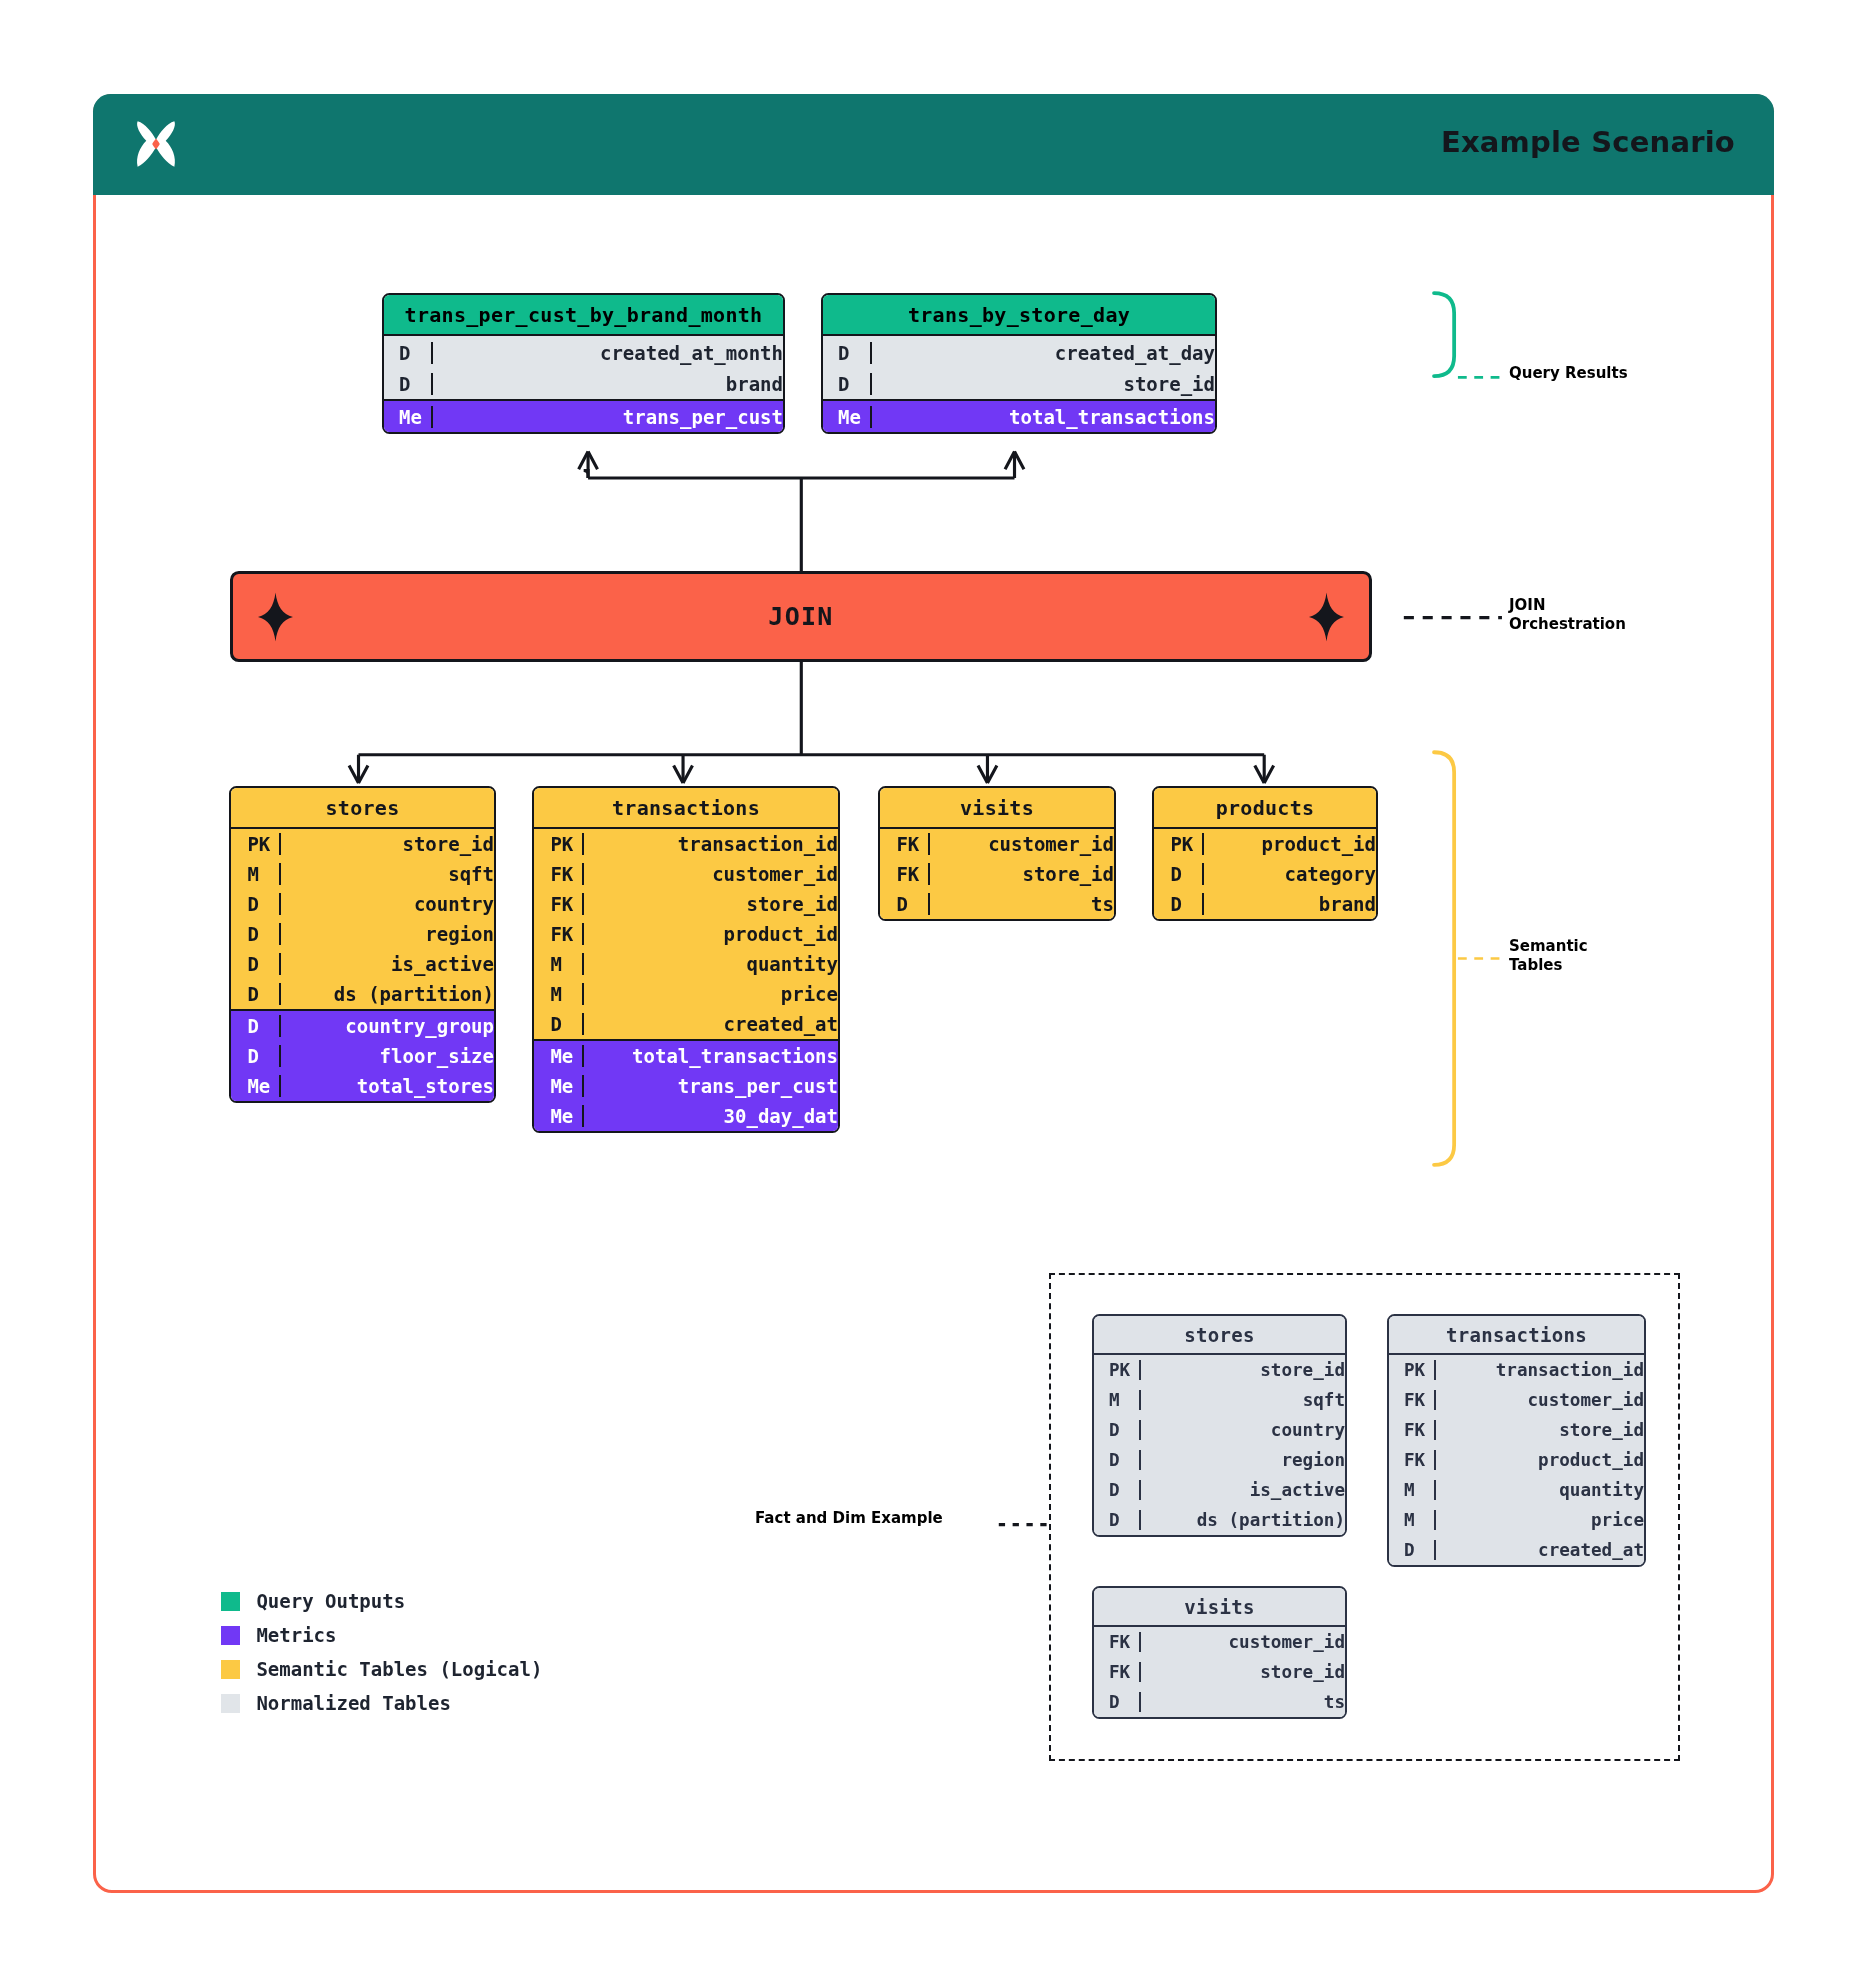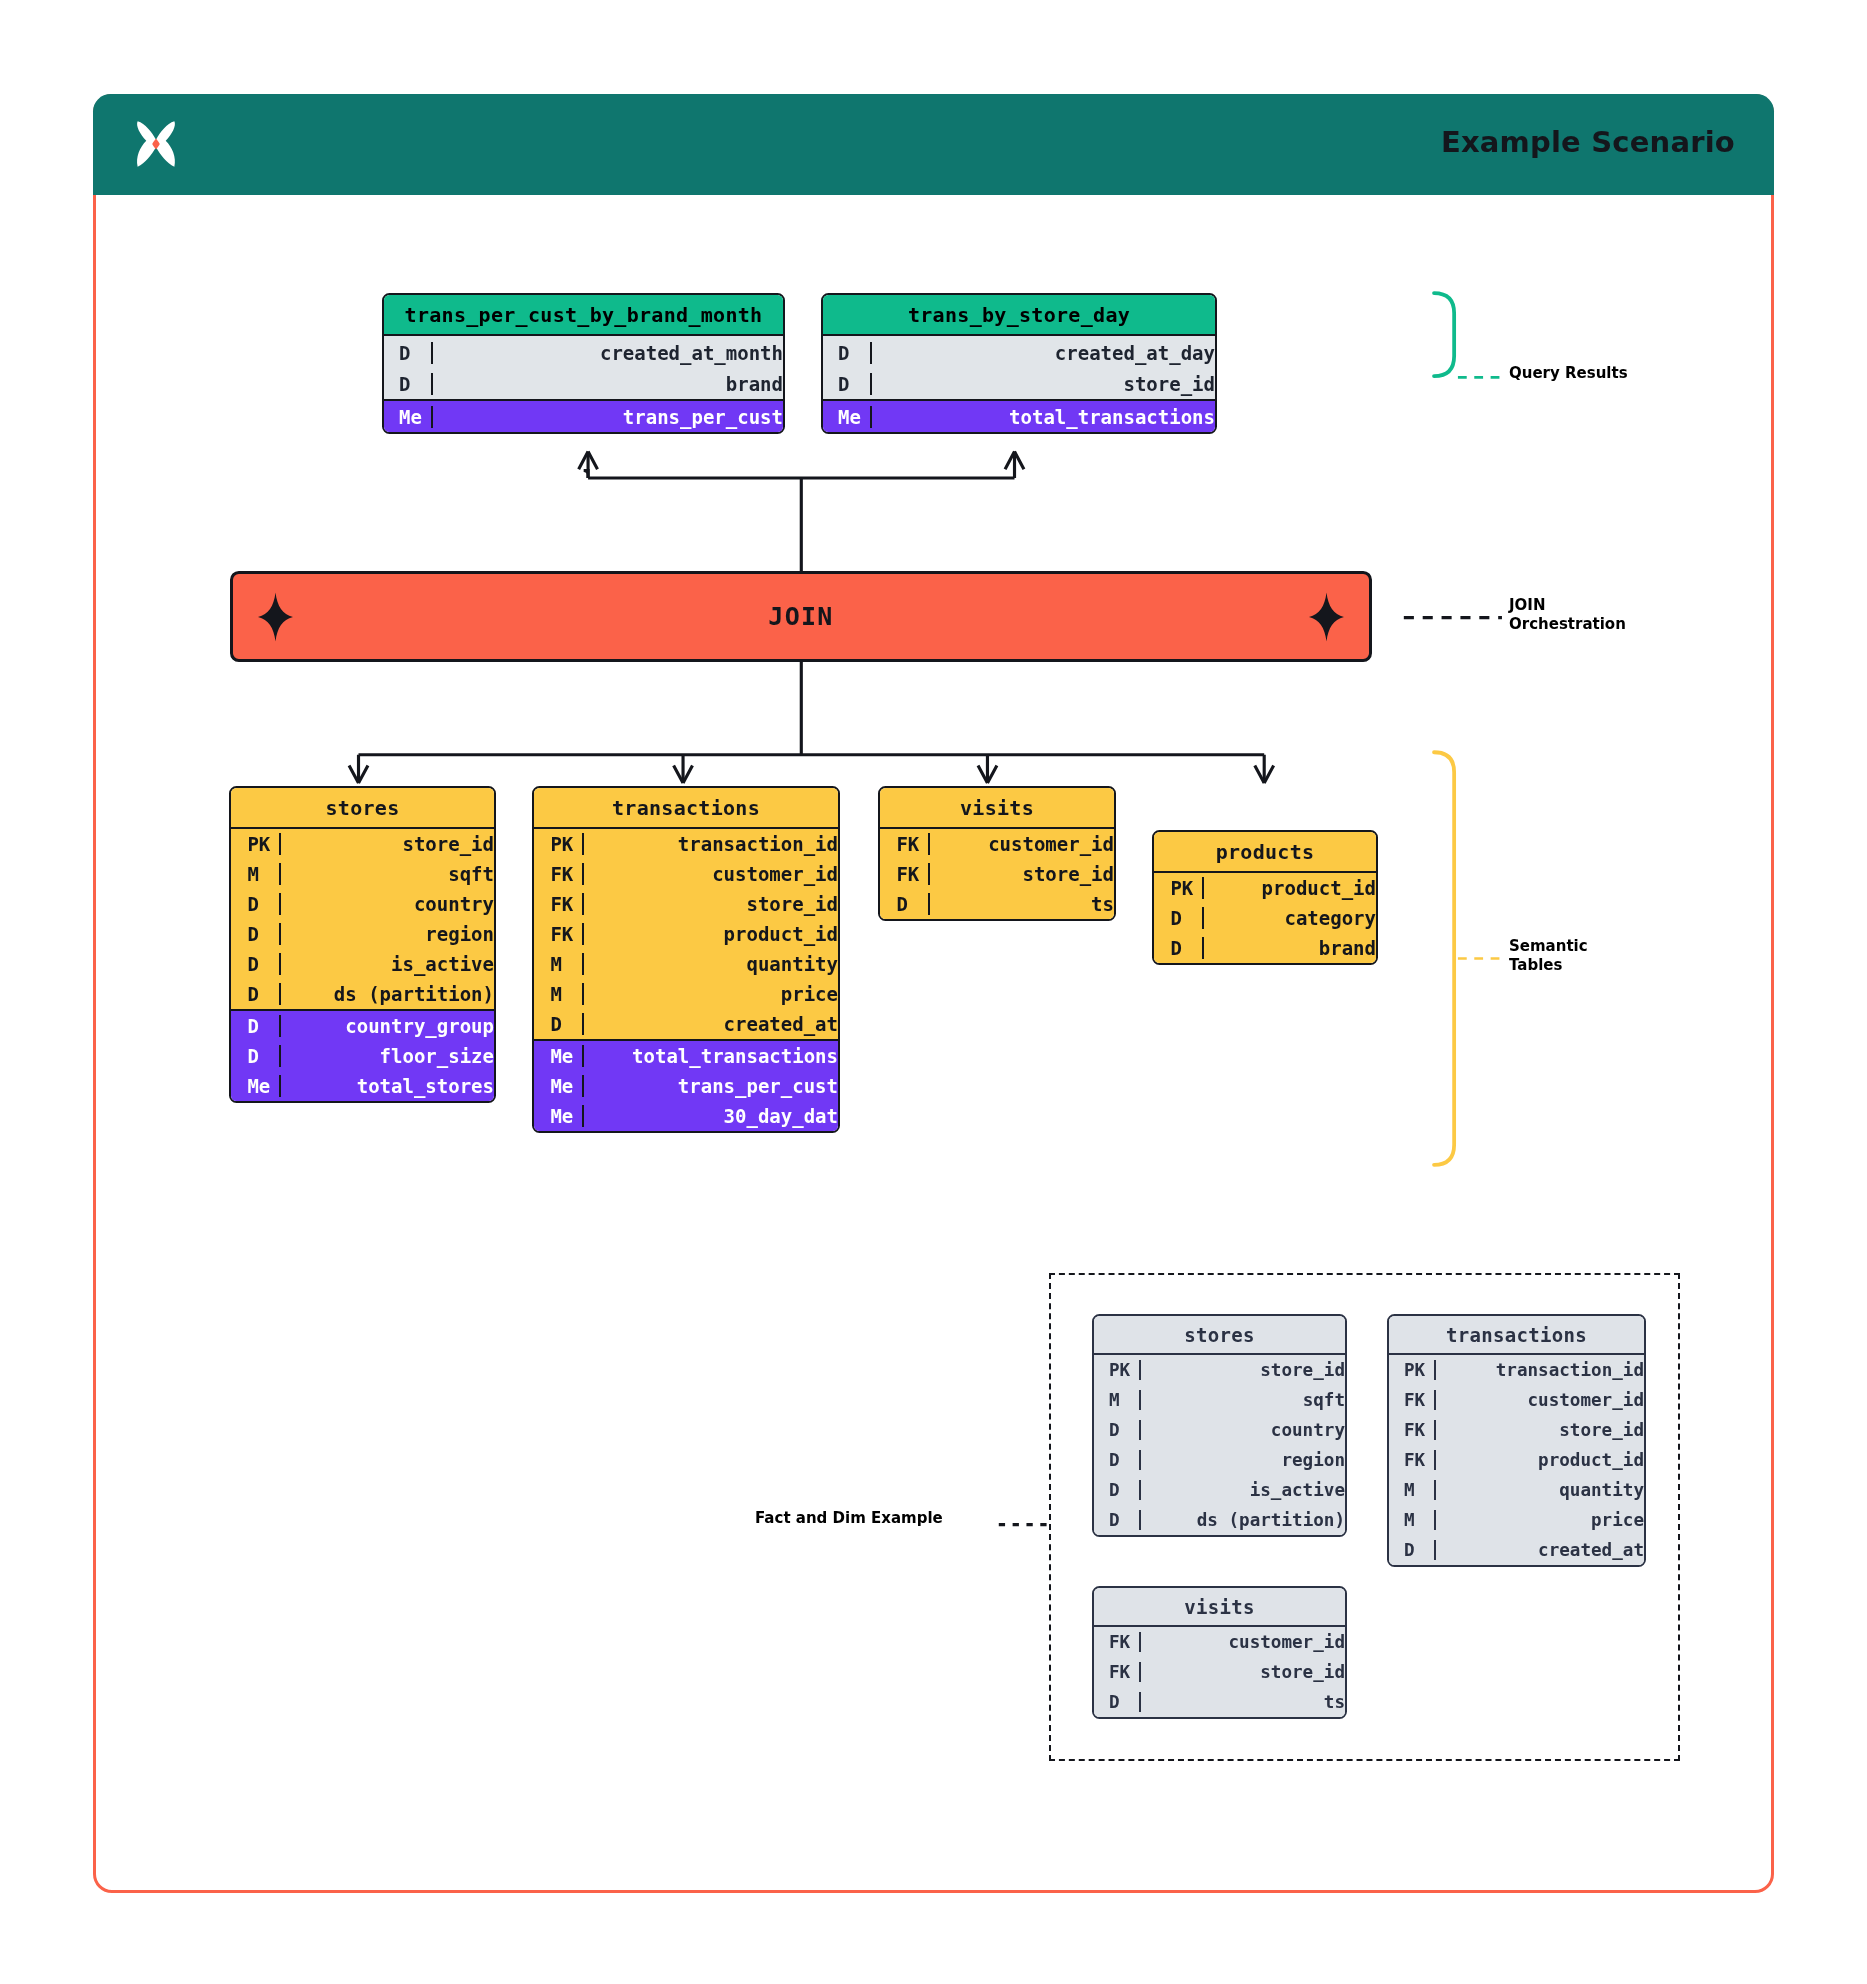--- a/index.html
+++ b/index.html
@@ -301,21 +301,21 @@
           <span class="k">FK</span>
           <span class="v">store_id</span>
         </div>
       <div class="row">
           <span class="k">D</span>
           <span class="v">ts</span>
         </div>
     </div>
   </div>
 
-  <div class="tbl sem" style="left:1152px;top:786px;width:226px;margin-top:44px;">
+  <div class="tbl sem" style="left:1152px;top:786px;width:226px;">
     <div class="thead">products</div>
     <div class="sec-dim">
       <div class="row">
           <span class="k">PK</span>
           <span class="v">product_id</span>
         </div>
       <div class="row">
           <span class="k">D</span>
           <span class="v">category</span>
         </div>
@@ -410,15 +410,33 @@
           <span class="k">FK</span>
           <span class="v">store_id</span>
         </div>
       <div class="row">
           <span class="k">D</span>
           <span class="v">ts</span>
         </div>
     </div>
   </div>
 
+  <div class="legend">
+    <div class="li">
+      <span class="sw" style="background:#0FBA8C;"></span>
+      <span class="lt">Query Outputs</span>
+    </div>
+    <div class="li">
+      <span class="sw" style="background:#7138F5;"></span>
+      <span class="lt">Metrics</span>
+    </div>
+    <div class="li">
+      <span class="sw" style="background:#FCC944;"></span>
+      <span class="lt">Semantic Tables (Logical)</span>
+    </div>
+    <div class="li">
+      <span class="sw" style="background:#E1E5E9;"></span>
+      <span class="lt">Normalized Tables</span>
+    </div>
+  </div>
 
 </div>
 
 
 </body></html>

